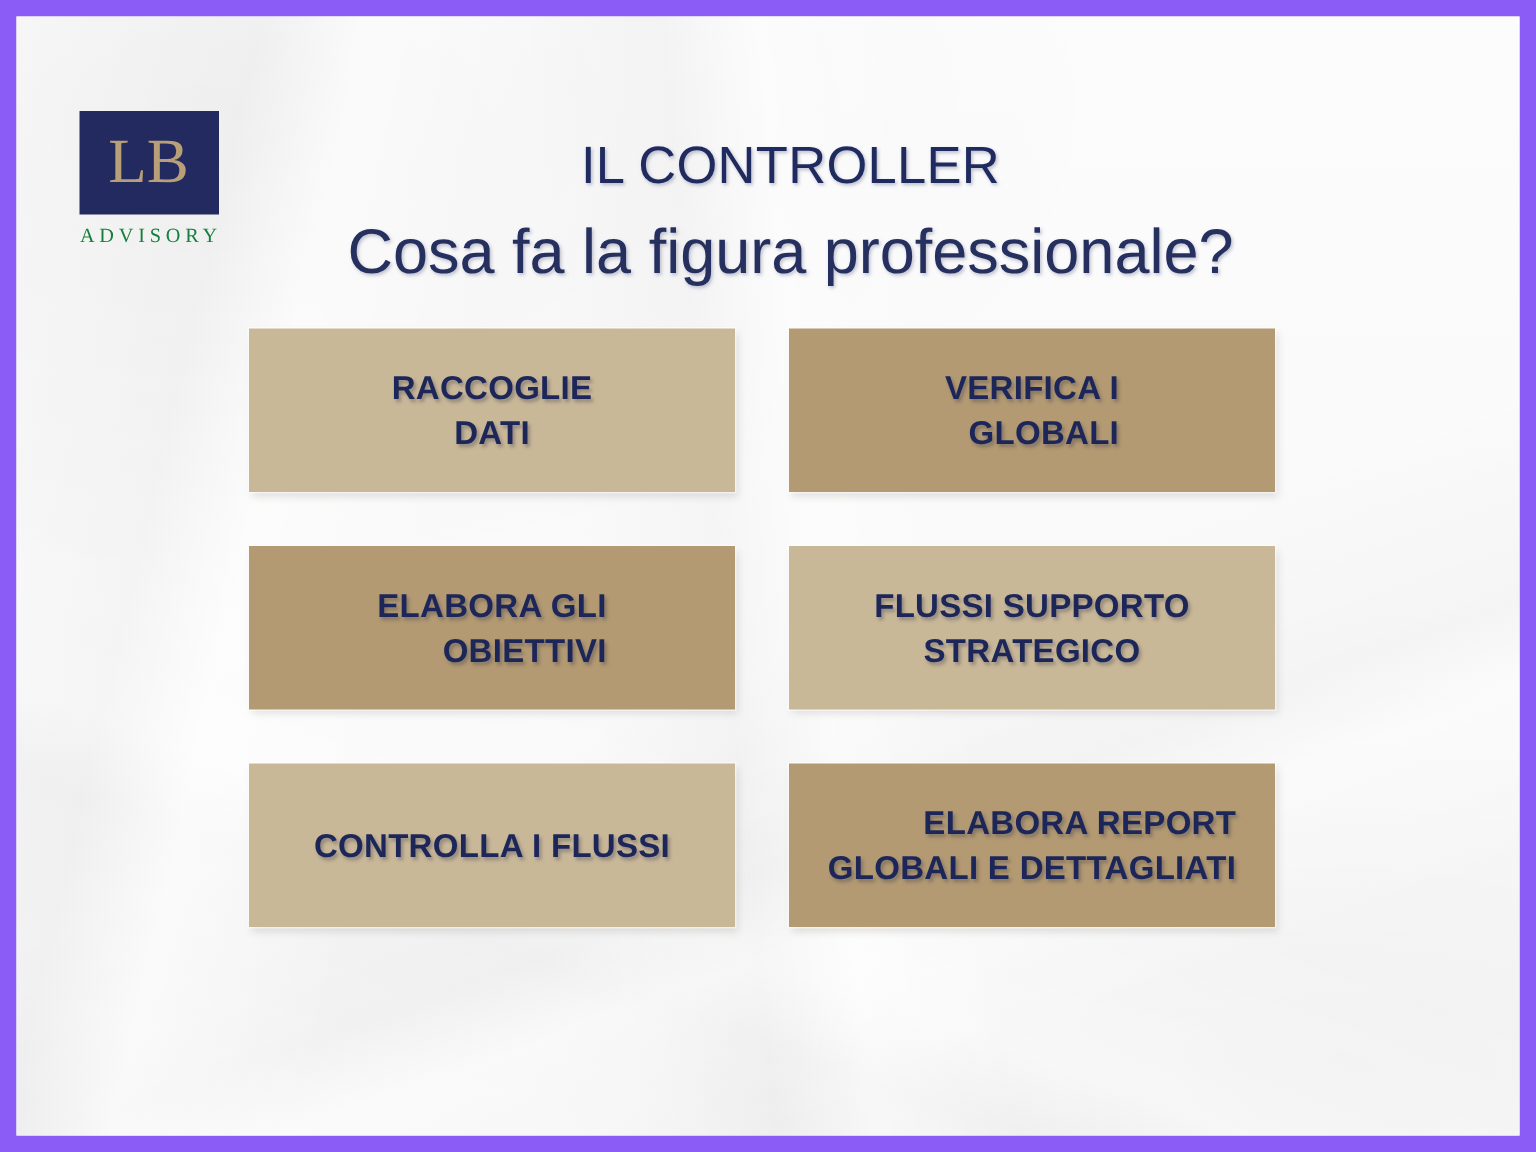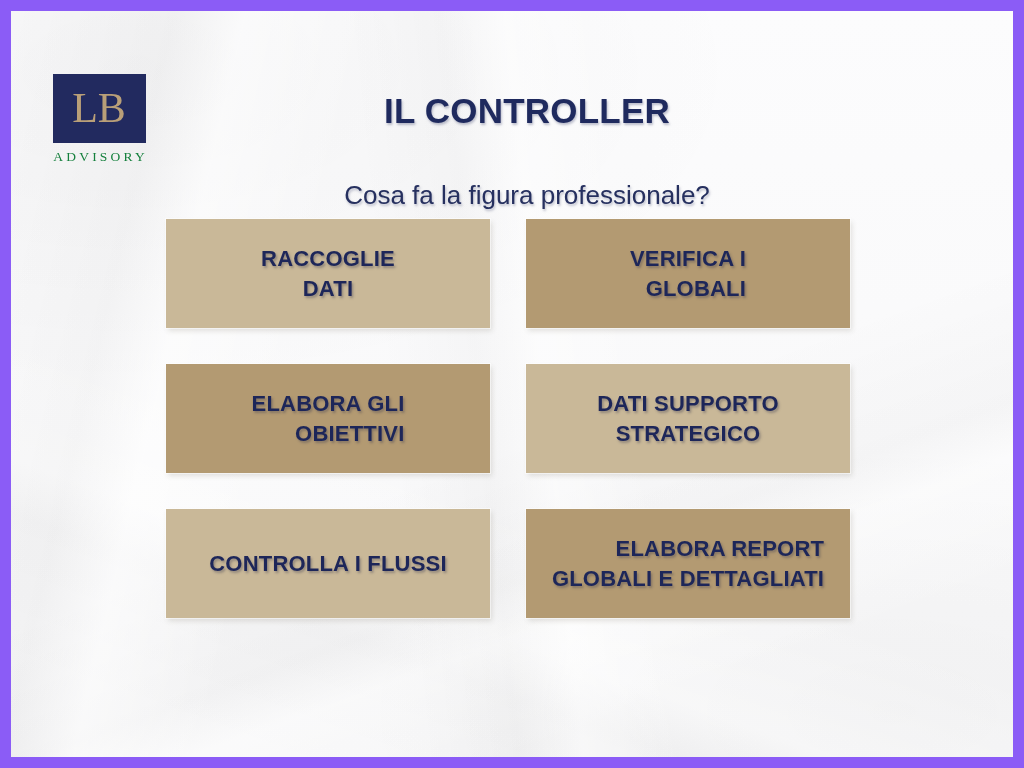--- a/index.html
+++ b/index.html
@@ -76,36 +76,35 @@
   }
 
   
   #title {
     position: absolute;
     left: 160px;
     top: 80px;
     width: 712px;
     text-align: center;
     font-size: 35px;
-    font-weight: bold;
+    font-weight: normal;
     letter-spacing: 0.2px;
     color: #1f2a5e;
     text-shadow: 1px 1.5px 2.5px rgba(90,95,130,0.40);
   }
   #subtitle {
     position: absolute;
     left: 160px;
     top: 133px;
     width: 712px;
     text-align: center;
-    font-size: 26px;
+    font-size: 42px;
     font-weight: normal;
     color: #26305f;
     text-shadow: 1px 1.5px 2.5px rgba(90,95,130,0.38);
-    margin-top: 36px;
   }
 
   
   #box-grid {
     position: absolute;
     left: 155px;
     top: 208px;
     width: 704px;
     display: grid;
     grid-template-columns: 324px 324px;
@@ -168,21 +167,21 @@
 
     <div class="box tone-dark">
       <div class="box-text">
         <span>ELABORA GLI</span><br>
         <span>OBIETTIVI</span>
       </div>
     </div>
 
     <div class="box tone-light">
       <div class="box-text">
-        <span>DATI SUPPORTO</span><br>
+        <span>FLUSSI SUPPORTO</span><br>
         <span>STRATEGICO</span>
       </div>
     </div>
 
     <div class="box tone-light">
       <div class="box-text">
         <span>CONTROLLA I FLUSSI</span><br>
       </div>
     </div>
 

